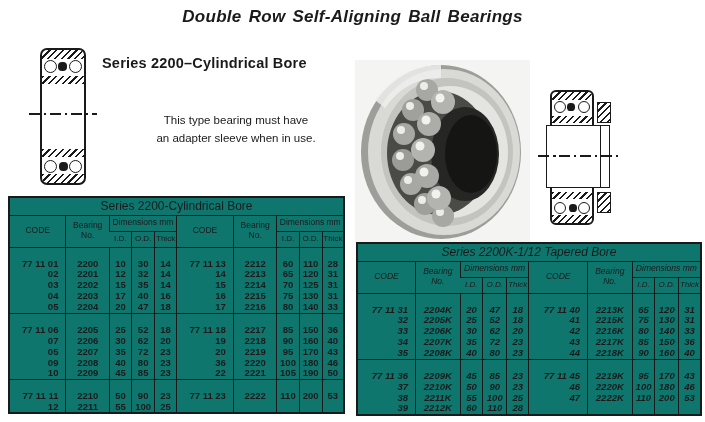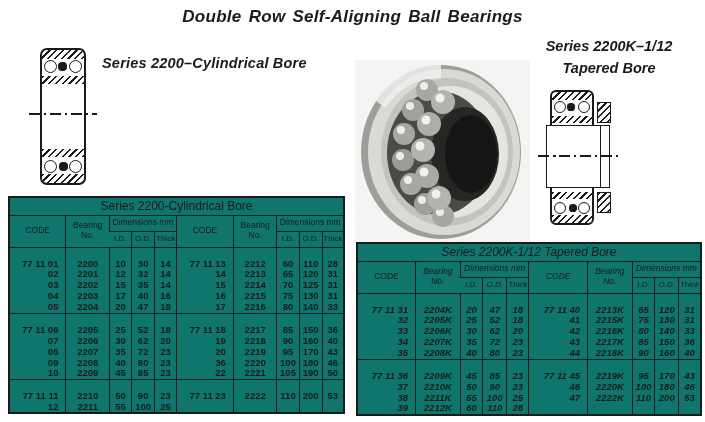--- a/index.html
+++ b/index.html
@@ -11,21 +11,21 @@
   .page { position:absolute; inset:0; background:#fff;border-radius:18px; }
 
   
   .main-title {
     position:absolute; top:7px; left:0; width:705px; text-align:center;
     font-size:17px; font-weight:bold; font-style:italic; letter-spacing:.3px;
     word-spacing:2px;
   }
   .series-left {
     position:absolute; left:102px; top:55px;
-    font-size:14.5px; font-weight:bold; font-style:italic; letter-spacing:.2px;
+    font-size:14.5px; font-weight:bold; letter-spacing:.2px;
   }
   .series-right {
     position:absolute; left:513px; top:35px; width:192px; text-align:center;
     font-size:14.5px; font-weight:bold; font-style:italic; line-height:22px;
   }
   .note {
     position:absolute; left:132px; top:112px; width:208px; text-align:center;
     font-size:11.5px; line-height:17.5px;
   }
 
@@ -125,20 +125,24 @@
     <div class="hatch b3"></div>
     <div class="ball ball-c"></div>
     <div class="blob blob-b"></div>
     <div class="ball ball-d"></div>
     <div class="hatch b4"></div>
     <div class="axis"></div>
   </div>
 
   <div class="series-left">Series 2200–Cylindrical Bore</div>
 
+  <div class="note">
+    <div>This type bearing must have</div>
+    <div>an adapter sleeve when in use.</div>
+  </div>
 
   <svg class="photo" viewBox="0 0 175 183" xmlns="http://www.w3.org/2000/svg">
     <rect x="0" y="0" width="175" height="183" fill="#f4f4f3"></rect>
     <ellipse cx="86" cy="92" rx="80" ry="87" fill="#9d9d9a"></ellipse>
     <ellipse cx="89" cy="92" rx="76" ry="83" fill="#d9d9d6"></ellipse>
     <ellipse cx="92" cy="92" rx="66" ry="74" fill="#c3c3c0"></ellipse>
     <ellipse cx="95" cy="92" rx="58" ry="66" fill="#e4e4e1"></ellipse>
     <ellipse cx="84" cy="93" rx="52" ry="62" fill="#4a4a47"></ellipse>
     <ellipse cx="110" cy="94" rx="34" ry="47" fill="#262624"></ellipse>
     <ellipse cx="116" cy="94" rx="26" ry="39" fill="#151513"></ellipse>
@@ -192,24 +196,20 @@
           <circle cx="69" cy="112" r="4.5" fill="#f1f1ef"></circle>
         </g>
       <g>
           <circle cx="84" cy="138" r="12" fill="#b3b3b0"></circle>
           <circle cx="81" cy="134" r="4.5" fill="#f1f1ef"></circle>
         </g>
     </g>
     <path d="M 20 40 A 80 87 0 0 1 86 5 L 86 18 A 66 74 0 0 0 30 48 Z" fill="#efefed" opacity="0.85"></path>
   </svg>
 
-  <div class="series-right">
-    <div>Series 2200K–1/12</div>
-    <div>Tapered Bore</div>
-  </div>
 
   <div class="xsec-right">
     <div class="hatch b1"></div>
     <div class="ball ball-a"></div>
     <div class="blob blob-a"></div>
     <div class="ball ball-b"></div>
     <div class="hatch b2"></div>
     <div class="hatch b3"></div>
     <div class="ball ball-c"></div>
     <div class="blob blob-b"></div>

